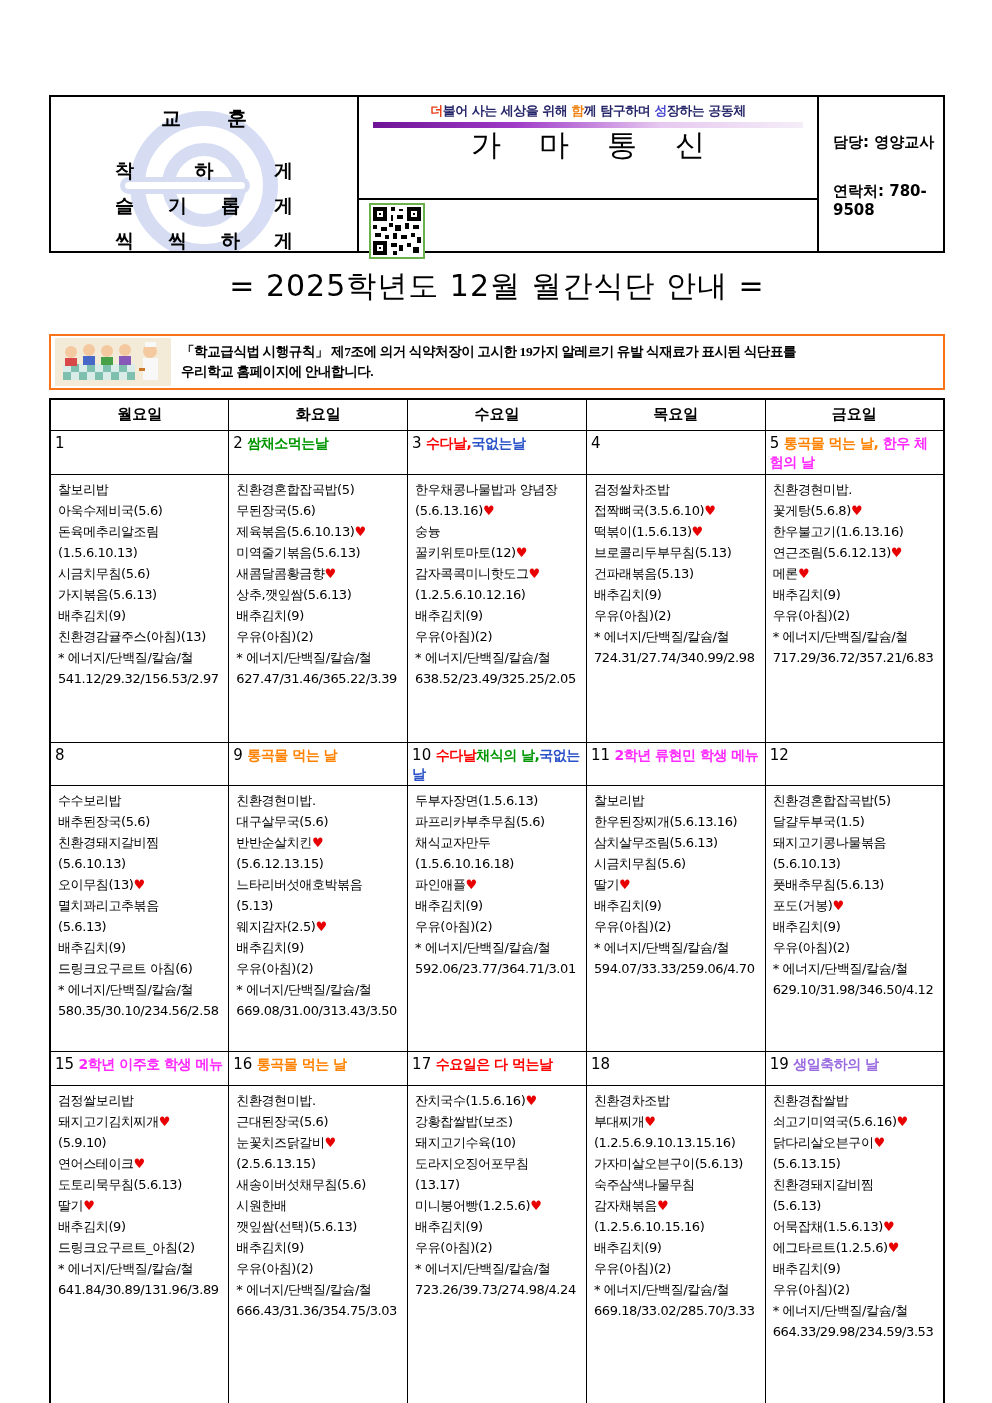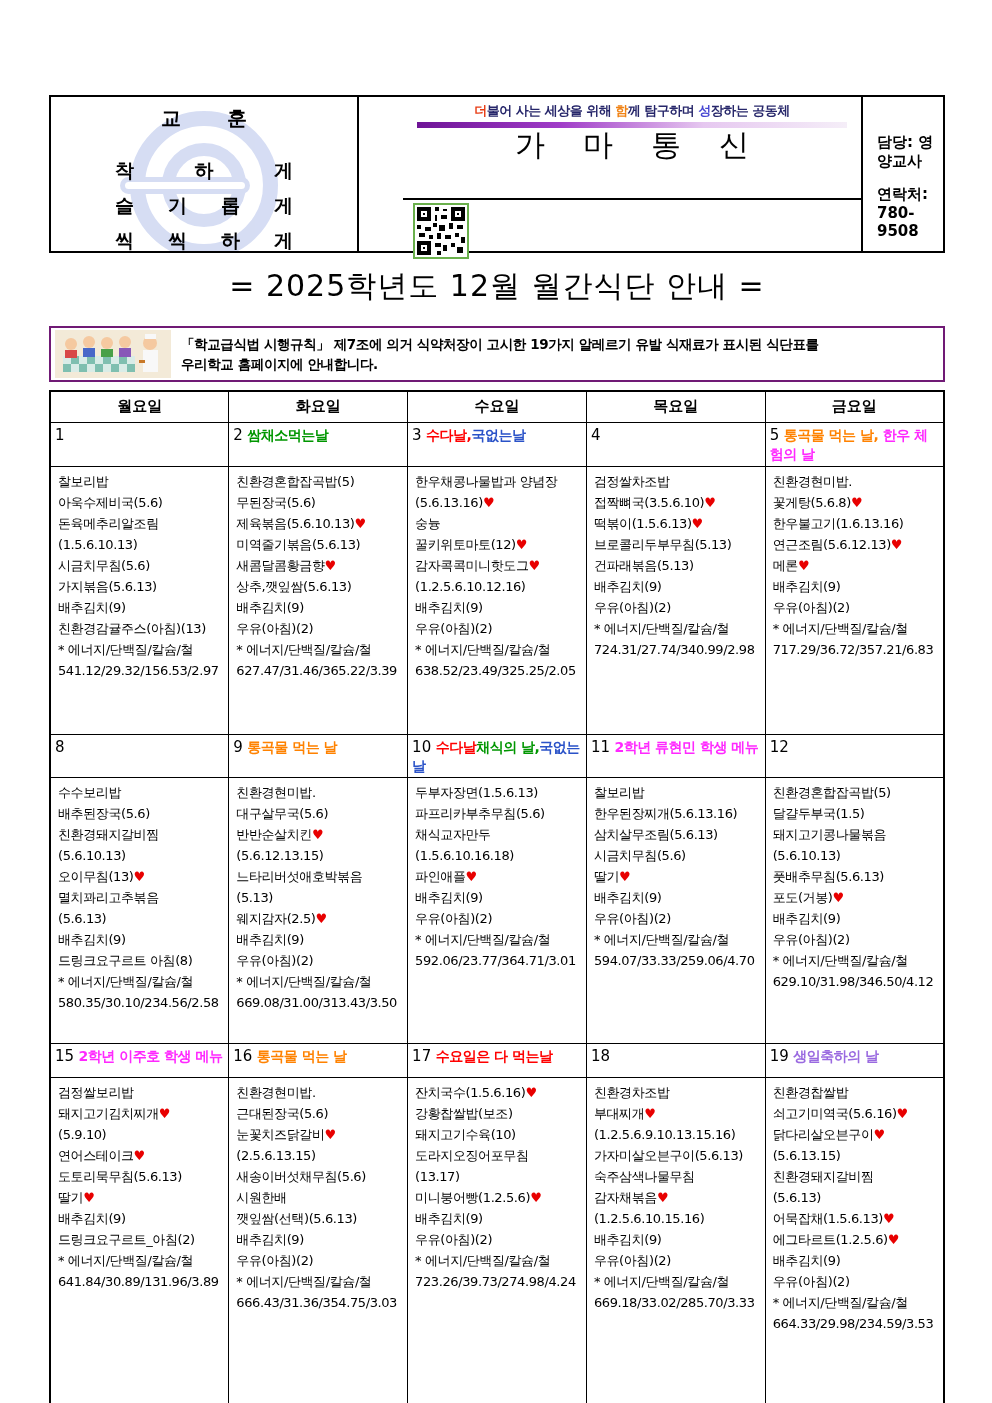--- a/index.html
+++ b/index.html
@@ -9,33 +9,33 @@
   
   .header-box{display:flex;border:2.5px solid #000;height:158px;box-sizing:border-box;}
   .motto-cell{width:308px;border-right:2.5px solid #000;position:relative;padding-top:6px;box-sizing:border-box;overflow:hidden;}
   .logo-mark{position:absolute;left:50%;top:57%;transform:translate(-50%,-50%);width:148px;height:148px;opacity:.8;}
   .logo-ring{position:absolute;inset:0;border:15px solid #ccd5f1;border-radius:50%;}
   .logo-inner{position:absolute;left:50%;top:50%;transform:translate(-50%,-50%);width:58px;height:58px;border:13px solid #ccd5f1;border-radius:50%;background:#fff;}
   .logo-bar{position:absolute;left:-10px;top:66px;width:130px;height:17px;background:#fff;border:5px solid #ccd5f1;border-radius:9px;box-sizing:border-box;}
   .motto-title{position:relative;z-index:2;text-align:center;font-size:20px;font-weight:bold;letter-spacing:46px;text-indent:46px;margin-top:2px;}
   .motto-rows{position:relative;z-index:2;width:178px;margin:26px auto 0;font-size:19px;font-weight:bold;}
   .motto-row{display:flex;justify-content:space-between;margin-bottom:9px;}
-  .center-cell{width:460px;border-right:2.5px solid #000;display:flex;flex-direction:column;box-sizing:border-box;margin-left:44px;}
+  .center-cell{width:460px;border-right:2.5px solid #000;display:flex;flex-direction:column;box-sizing:border-box;}
   .center-top{flex:0 0 96px;text-align:center;padding-top:5px;}
   .slogan{font-size:13px;font-weight:bold;letter-spacing:-0.5px;}
   .gradient-bar{height:6px;width:94%;margin:2px auto 1px;background:linear-gradient(to right,#6e1496,#a03cc8,#e6c8f0,#f5eef8);}
   .paper-title{font-family:"DejaVu Serif","Liberation Serif",serif;font-size:30px;font-weight:normal;line-height:1.05;letter-spacing:38px;text-indent:38px;}
   .center-bottom{border-top:2px solid #000;flex:1;display:flex;align-items:center;padding:3px 4px 3px 10px;gap:6px;box-sizing:border-box;}
   .addr{flex:1;font-size:13.5px;line-height:1.45;text-align:center;letter-spacing:-0.5px;}
   .qr-wrap{width:56px;height:56px;border:2px solid #6ab04c;box-sizing:border-box;background:#fff;flex:0 0 auto;}
   .right-cell{flex:1;padding:36px 0 0 14px;font-size:15px;font-weight:bold;box-sizing:border-box;}
-  .right-cell .line2{margin-top:14px;}
+  .right-cell .line2{margin-top:30px;}
   
   .doc-title{margin-top:13px;text-align:center;font-size:30px;font-weight:normal;letter-spacing:1px;}
-  .notice-box{margin-top:19px;border:2px solid #701a75;display:flex;align-items:center;gap:10px;padding:2px 4px;min-height:48px;box-sizing:border-box;}
+  .notice-box{margin-top:27px;border:2px solid #f97316;display:flex;align-items:center;gap:10px;padding:2px 4px;min-height:48px;box-sizing:border-box;font-family:Liberation Serif, serif;}
   .illust{width:116px;height:48px;flex:0 0 auto;}
   .notice-text{font-size:13.5px;font-weight:bold;line-height:1.5;letter-spacing:-0.4px;}
   
   table.calendar{margin-top:8px;width:100%;border-collapse:collapse;border:2.5px solid #000;table-layout:fixed;}
   .calendar th,.calendar td{border:1.5px solid #000;box-sizing:border-box;}
   .calendar th{height:31px;font-size:15px;font-weight:700;width:20%;}
   .date-row td{vertical-align:top;text-align:left;padding:2px 3px 1px 4px;font-size:14px;line-height:1.35;}
   .daynum{font-size:15px;}
   .daylabel{font-weight:bold;letter-spacing:-0.5px;}
   .menu-row td{vertical-align:top;padding:4px 3px 4px 7px;font-size:13px;line-height:1.62;letter-spacing:-0.4px;}
@@ -253,21 +253,21 @@
         <tr class="menu-row" style="height:266px">
           <td>
             <div class="menu-line">수수보리밥</div>
             <div class="menu-line">배추된장국(5.6)</div>
             <div class="menu-line">친환경돼지갈비찜</div>
             <div class="menu-line">(5.6.10.13)</div>
             <div class="menu-line">오이무침(13)<span class="heart">♥</span></div>
             <div class="menu-line">멸치꽈리고추볶음</div>
             <div class="menu-line">(5.6.13)</div>
             <div class="menu-line">배추김치(9)</div>
-            <div class="menu-line">드링크요구르트 아침(8)</div>
+            <div class="menu-line">드링크요구르트 아침(6)</div>
             <div class="menu-line">* 에너지/단백질/칼슘/철</div>
             <div class="menu-line">580.35/30.10/234.56/2.58</div>
           </td>
           <td>
             <div class="menu-line">친환경현미밥.</div>
             <div class="menu-line">대구살무국(5.6)</div>
             <div class="menu-line">반반순살치킨<span class="heart">♥</span></div>
             <div class="menu-line">(5.6.12.13.15)</div>
             <div class="menu-line">느타리버섯애호박볶음</div>
             <div class="menu-line">(5.13)</div>

